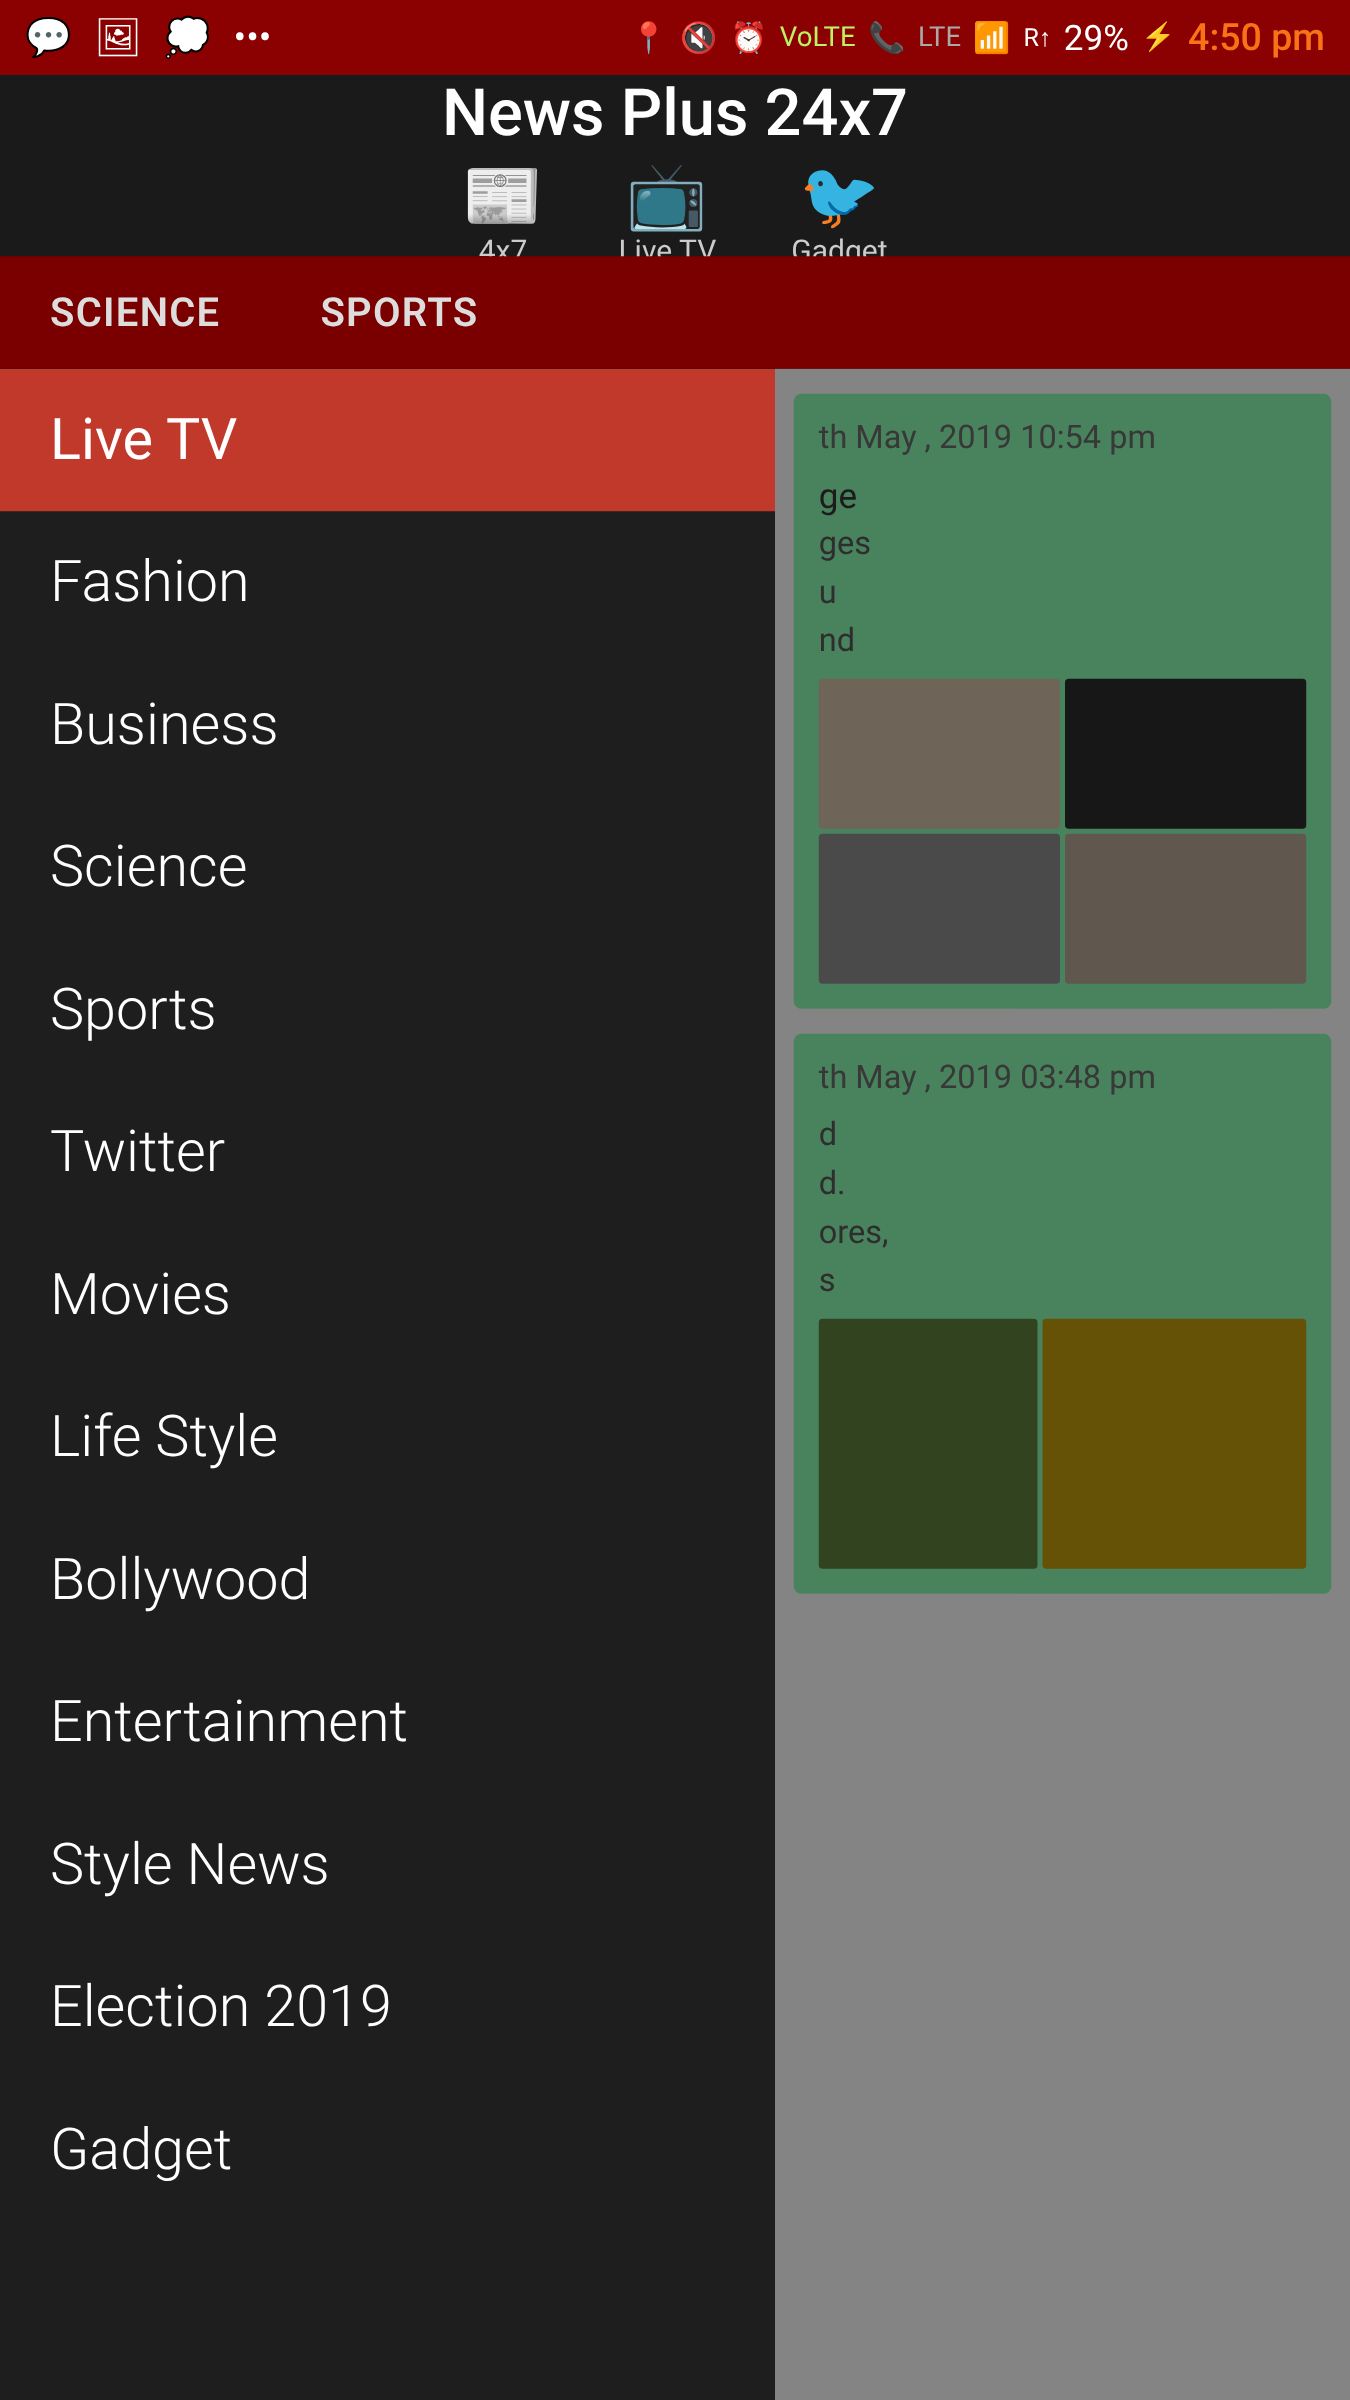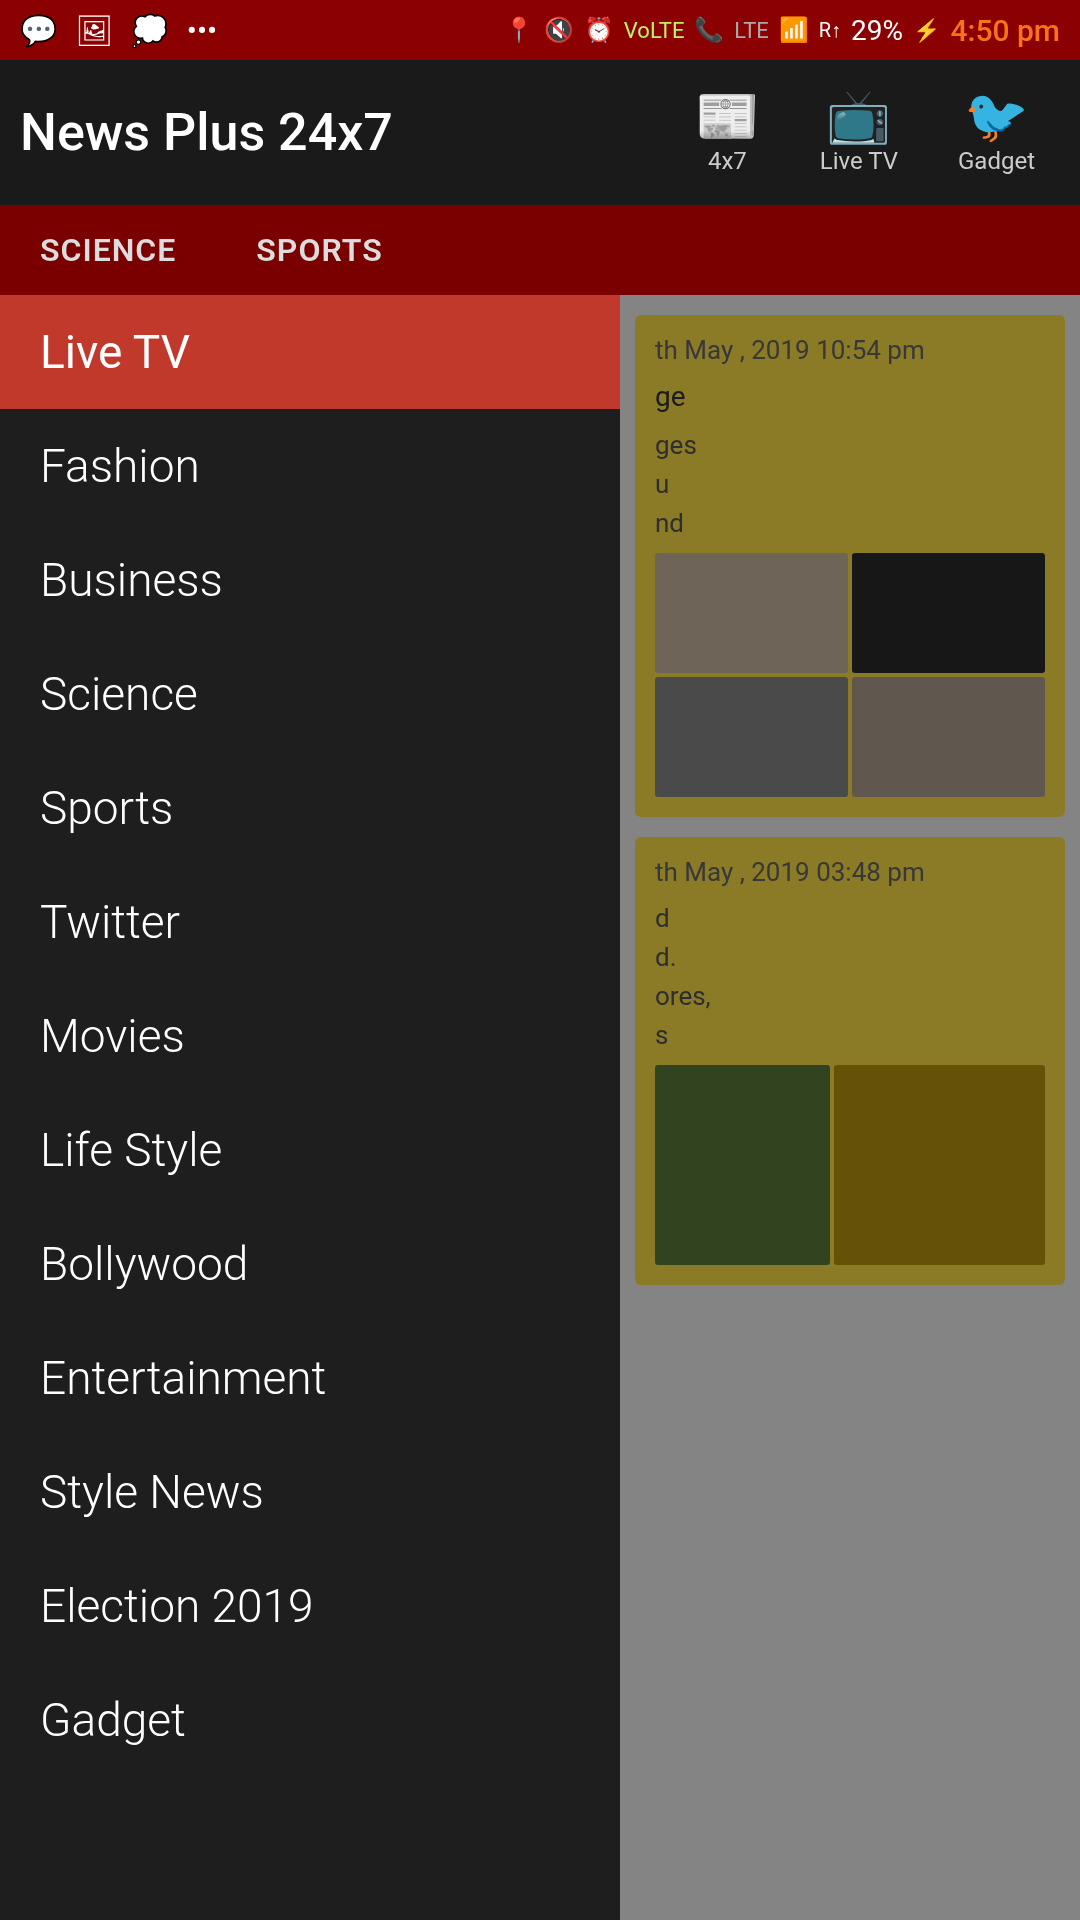--- a/index.html
+++ b/index.html
@@ -60,20 +60,21 @@
     
     .app-header {
       width: 100%;
       height: 145px;
       background: #1a1a1a;
       display: flex;
       align-items: center;
       padding: 0 20px;
       position: relative;
       z-index: 50;
+      flex-direction: column;
     }
 
     .app-title {
       color: white;
       font-size: 52px;
       font-weight: 500;
       flex: 1;
     }
 
     .header-icons {
@@ -184,38 +185,37 @@
 
     
     .content-overlay {
       position: absolute;
       top: 0; left: 0; right: 0; bottom: 0;
       background: rgba(0,0,0,0.45);
       z-index: 10;
     }
 
     .news-card {
-      background: #fde047;
+      background: #86efac;
       margin: 20px 15px;
       border-radius: 6px;
       padding: 20px;
       position: relative;
       z-index: 5;
     }
 
     .news-date {
       font-size: 26px;
       color: #666;
       margin-bottom: 12px;
     }
 
     .news-title {
       font-size: 28px;
       color: #333;
-      margin-bottom: 10px;
       line-height: 1.4;
     }
 
     .news-image-grid {
       display: grid;
       grid-template-columns: 1fr 1fr;
       gap: 4px;
       margin-top: 10px;
     }
 

